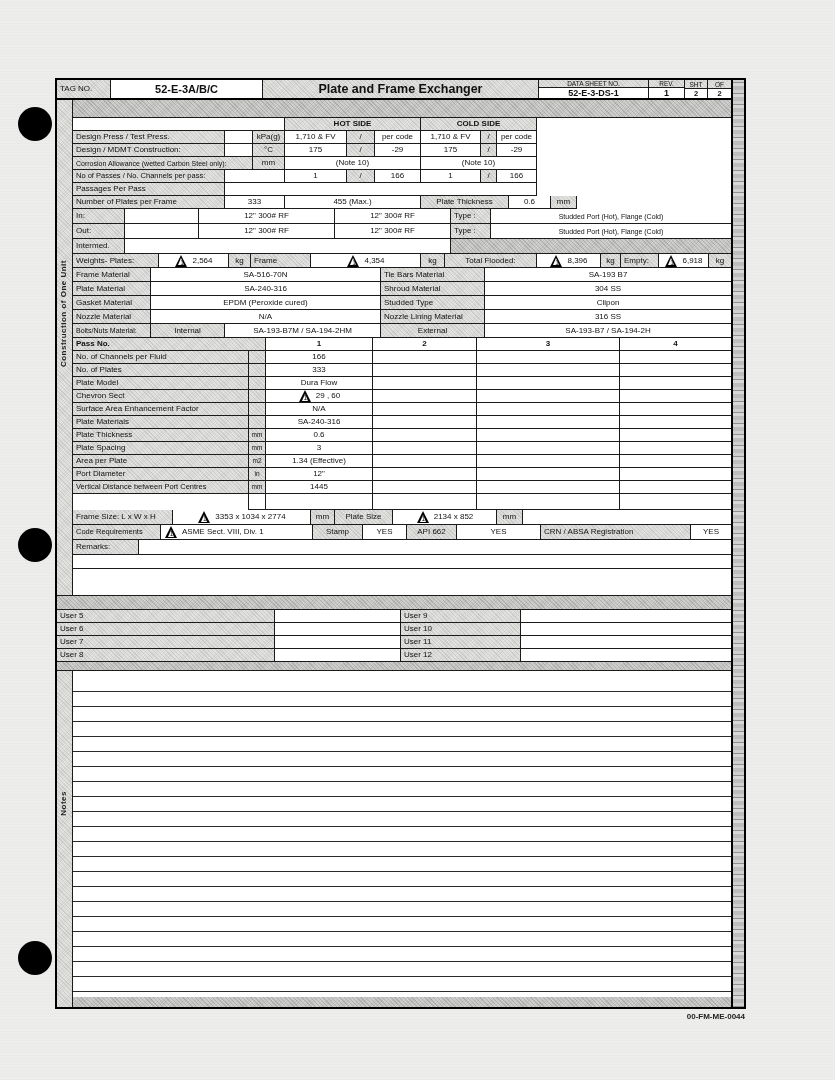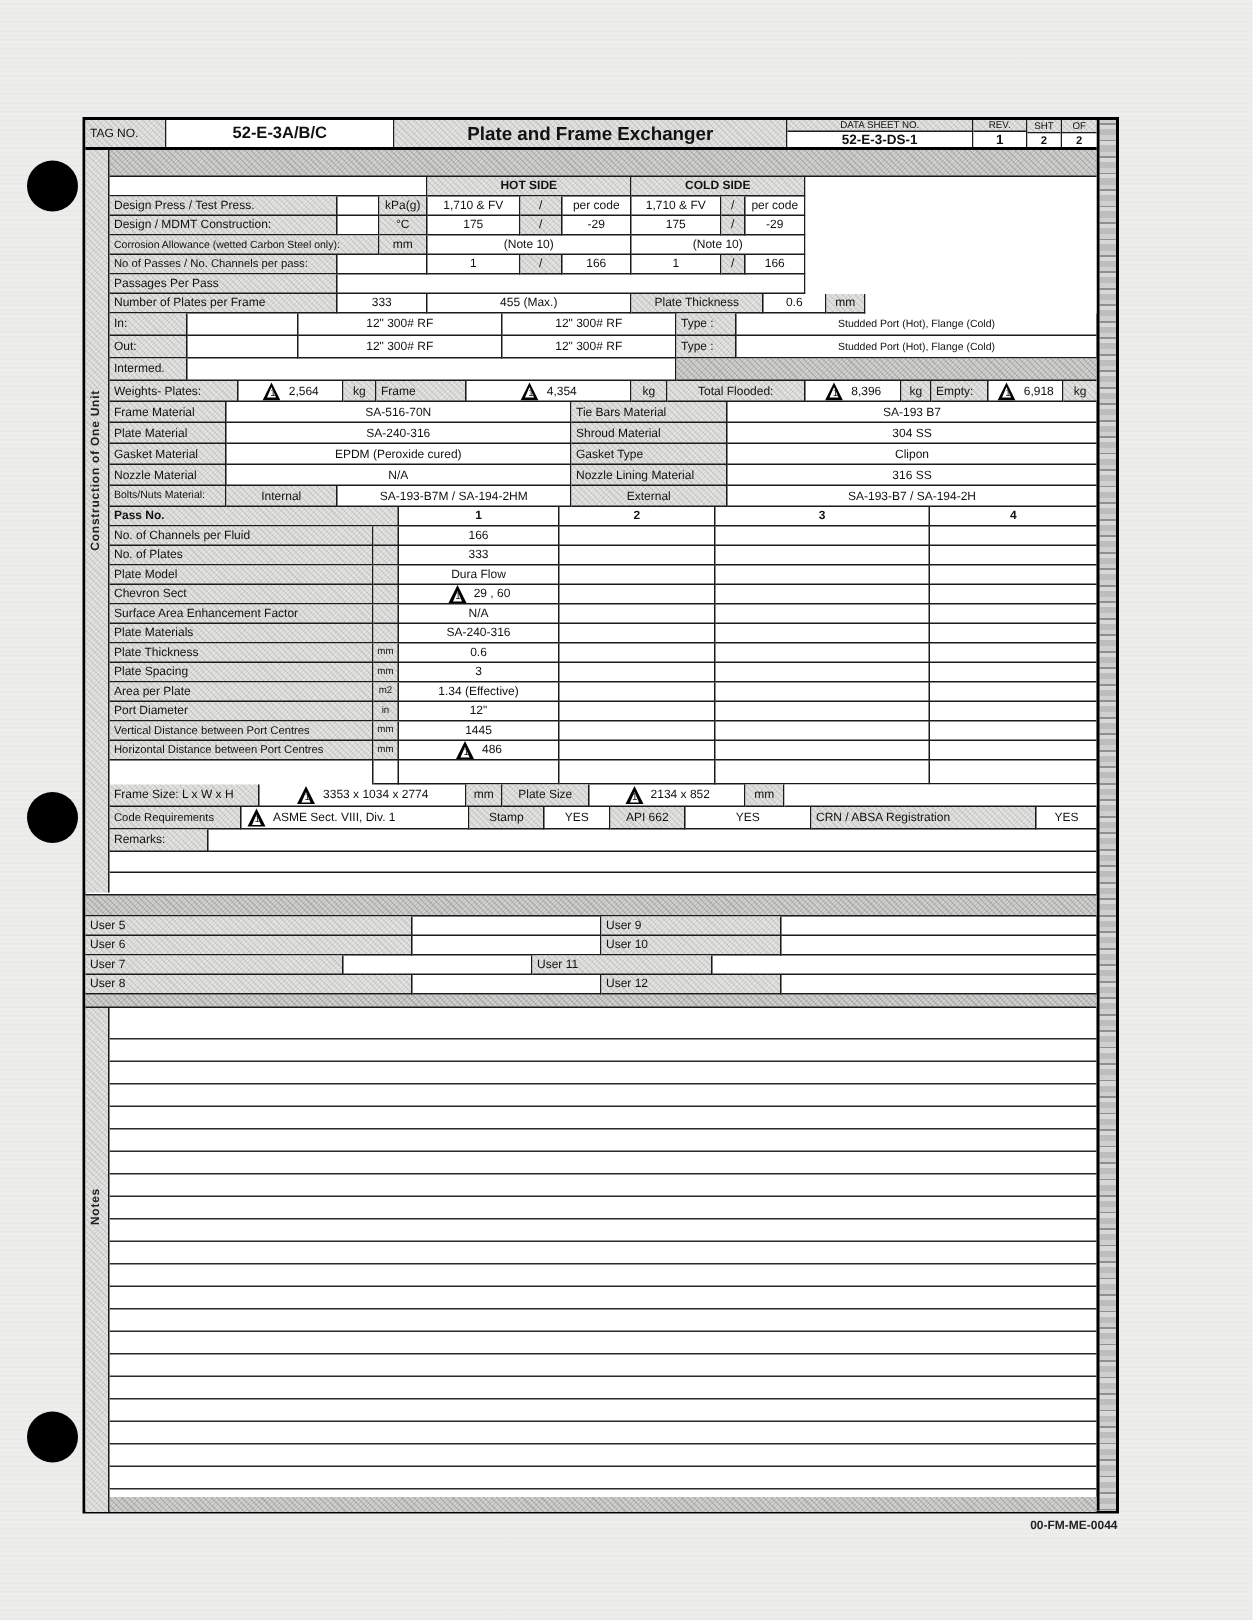--- a/index.html
+++ b/index.html
@@ -92,21 +92,21 @@
 <div class="hole" style="left:18px;top:941px;"></div>
 
 <div class="paper">
   <div class="hatch"></div>
   <div class="inner">
 
     <div class="r hdr">
       <div class="c tx lbl" style="width:54px">TAG NO.</div>
       <div class="c b" style="width:152px;font-size:11px;background:#fff">52-E-3A/B/C</div>
       <div class="c tx b grow" style="font-size:12.5px">Plate and Frame Exchanger</div>
-      <div class="stack" style="width:124px">
+      <div class="stack" style="width:110px">
         <div class="t tx">DATA SHEET NO.</div>
         <div class="v">52-E-3-DS-1</div>
       </div>
       <div class="stack" style="width:36px">
         <div class="t tx">REV.</div>
         <div class="v">1</div>
       </div>
       <div class="stack" style="width:23px">
         <div class="t tx">SHT</div>
         <div class="v" style="font-size:7.5px">2</div>
@@ -263,21 +263,21 @@
         </div>
         <div class="r" style="height:14px">
           <div class="c tx lbl" style="width:78px">Plate Material</div>
           <div class="c" style="width:230px">SA-240-316</div>
           <div class="c tx lbl" style="width:104px">Shroud Material</div>
           <div class="c grow nr">304 SS</div>
         </div>
         <div class="r" style="height:14px">
           <div class="c tx lbl" style="width:78px">Gasket Material</div>
           <div class="c" style="width:230px">EPDM  (Peroxide cured)</div>
-          <div class="c tx lbl" style="width:104px">Gasket Type</div>
+          <div class="c tx lbl" style="width:104px">Studded Type</div>
           <div class="c grow nr">Clipon</div>
         </div>
         <div class="r" style="height:14px">
           <div class="c tx lbl" style="width:78px">Nozzle Material</div>
           <div class="c" style="width:230px">N/A</div>
           <div class="c tx lbl" style="width:104px">Nozzle Lining Material</div>
           <div class="c grow nr">316 SS</div>
         </div>
         <div class="r" style="height:14px">
           <div class="c tx lbl" style="width:78px;font-size:7px">Bolts/Nuts Material:</div>
@@ -377,33 +377,20 @@
           <div class="c tx" style="width:17px;font-size:6.5px">in</div>
           <div class="c" style="width:107px">12"</div>
           <div class="c" style="width:104px"></div>
             <div class="c" style="width:143px"></div>
             <div class="c grow nr"></div>
         </div>
         <div class="r" style="height:13px">
           <div class="c tx lbl" style="width:176px;font-size:7.5px">Vertical Distance between Port Centres</div>
           <div class="c tx" style="width:17px;font-size:6.5px">mm</div>
           <div class="c" style="width:107px">1445</div>
-          <div class="c" style="width:104px"></div>
-            <div class="c" style="width:143px"></div>
-            <div class="c grow nr"></div>
-        </div>
-        <div class="r" style="height:13px">
-          <div class="c tx lbl" style="width:176px;font-size:7.5px">Horizontal Distance between Port Centres</div>
-          <div class="c tx" style="width:17px;font-size:6.5px">mm</div>
-          <div class="c" style="width:107px">
-              <span class="vwrap">
-                <span class="tri">1</span>
-                <span>486</span>
-              </span>
-            </div>
           <div class="c" style="width:104px"></div>
             <div class="c" style="width:143px"></div>
             <div class="c grow nr"></div>
         </div>
 
         <div class="r" style="height:16px">
           <div class="c" style="width:176px;border-bottom:none"></div>
           <div class="c" style="width:17px"></div>
           <div class="c" style="width:107px"></div>
           <div class="c" style="width:104px"></div>
@@ -468,21 +455,21 @@
       <div class="c tx lbl" style="width:120px">User 9</div>
       <div class="c grow nr"></div>
     </div>
     <div class="r" style="height:13px">
       <div class="c tx lbl" style="width:218px">User 6</div>
       <div class="c" style="width:126px"></div>
       <div class="c tx lbl" style="width:120px">User 10</div>
       <div class="c grow nr"></div>
     </div>
     <div class="r" style="height:13px">
-      <div class="c tx lbl" style="width:172px">User 7</div>
+      <div class="c tx lbl" style="width:218px">User 7</div>
       <div class="c" style="width:126px"></div>
       <div class="c tx lbl" style="width:120px">User 11</div>
       <div class="c grow nr"></div>
     </div>
     <div class="r" style="height:13px">
       <div class="c tx lbl" style="width:218px">User 8</div>
       <div class="c" style="width:126px"></div>
       <div class="c tx lbl" style="width:120px">User 12</div>
       <div class="c grow nr"></div>
     </div>

